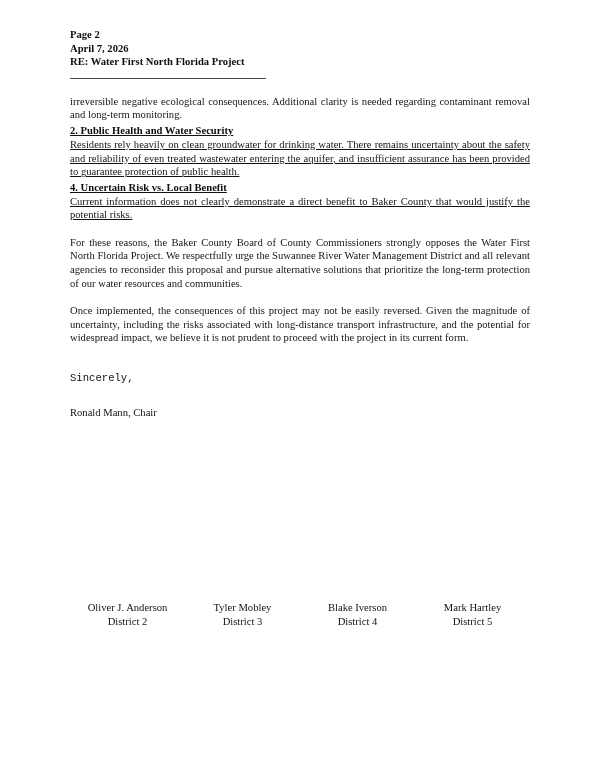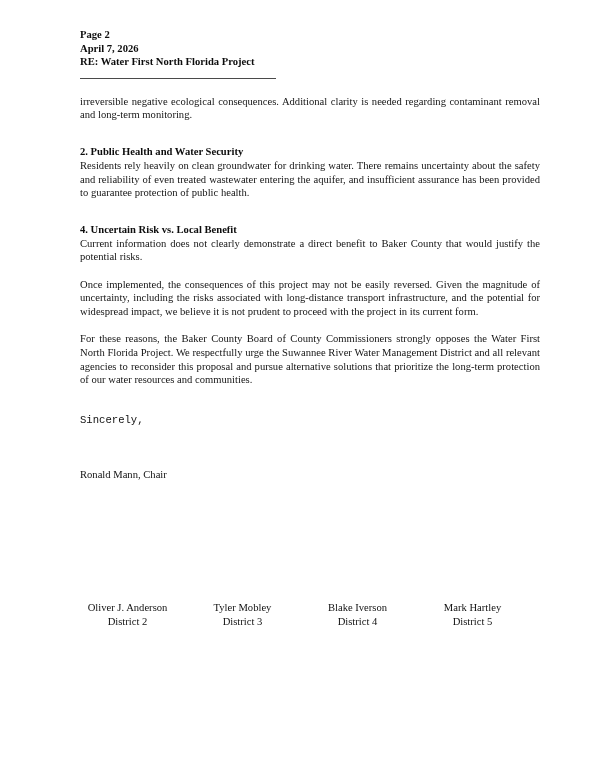--- a/index.html
+++ b/index.html
@@ -18,21 +18,21 @@
     position: relative;
     width: 600px;
     height: 776px;
     background: #ffffff;
     box-sizing: border-box;
     padding: 0;
     overflow: hidden;
   }
   #content {
     position: absolute;
-    left: 80px;
+    left: 70px;
     top: 28px;
     width: 460px;
   }
 
   
   .letter-header {
     font-weight: bold;
     font-size: 10.6px;
     line-height: 13.6px;
     color: #0d0d0d;
@@ -65,35 +65,36 @@
   }
   h2.section-heading {
     margin: 0;
     padding: 0;
     font-size: 10.6px;
     line-height: 13.7px;
     font-weight: bold;
     color: #0d0d0d;
   }
   .section {
-    margin-top: 23px;
+    margin-top: 2px;
+    text-decoration: underline;
   }
   .section h2.section-heading + p.para {
     margin-top: 0;
   }
 
   
   .closing {
     margin-top: 27px;
     font-size: 10.6px;
     line-height: 13.7px;
     font-family: Liberation Mono, monospace;
   }
   .signature-name {
-    margin-top: 40px;
+    margin-top: 20px;
     font-size: 10.6px;
     line-height: 13.7px;
   }
   .signature-name div {
     white-space: nowrap;
   }
 
   
   .commissioner-row {
     position: absolute;
@@ -144,23 +145,23 @@
     </div>
 
     <div class="section">
     </div>
 
     <div class="section">
       <h2 class="section-heading">4. Uncertain Risk vs. Local Benefit</h2>
       <p class="para">Current information does not clearly demonstrate a direct benefit to Baker County that would justify the potential risks.</p>
     </div>
 
+    <p class="para gap">For these reasons, the Baker County Board of County Commissioners strongly opposes the Water First North Florida Project. We respectfully urge the Suwannee River Water Management District and all relevant agencies to reconsider this proposal and pursue alternative solutions that prioritize the long-term protection of our water resources and communities.</p>
+
     <p class="para gap">Once implemented, the consequences of this project may not be easily reversed. Given the magnitude of uncertainty, including the risks associated with long-distance transport infrastructure, and the potential for widespread impact, we believe it is not prudent to proceed with the project in its current form.</p>
-
-    <p class="para gap">For these reasons, the Baker County Board of County Commissioners strongly opposes the Water First North Florida Project. We respectfully urge the Suwannee River Water Management District and all relevant agencies to reconsider this proposal and pursue alternative solutions that prioritize the long-term protection of our water resources and communities.</p>
 
     <div class="closing">Sincerely,</div>
 
     <div class="signature-name">
       <div>Ronald Mann, Chair</div>
     </div>
 
   </div>
 
   <div class="commissioner-row">

